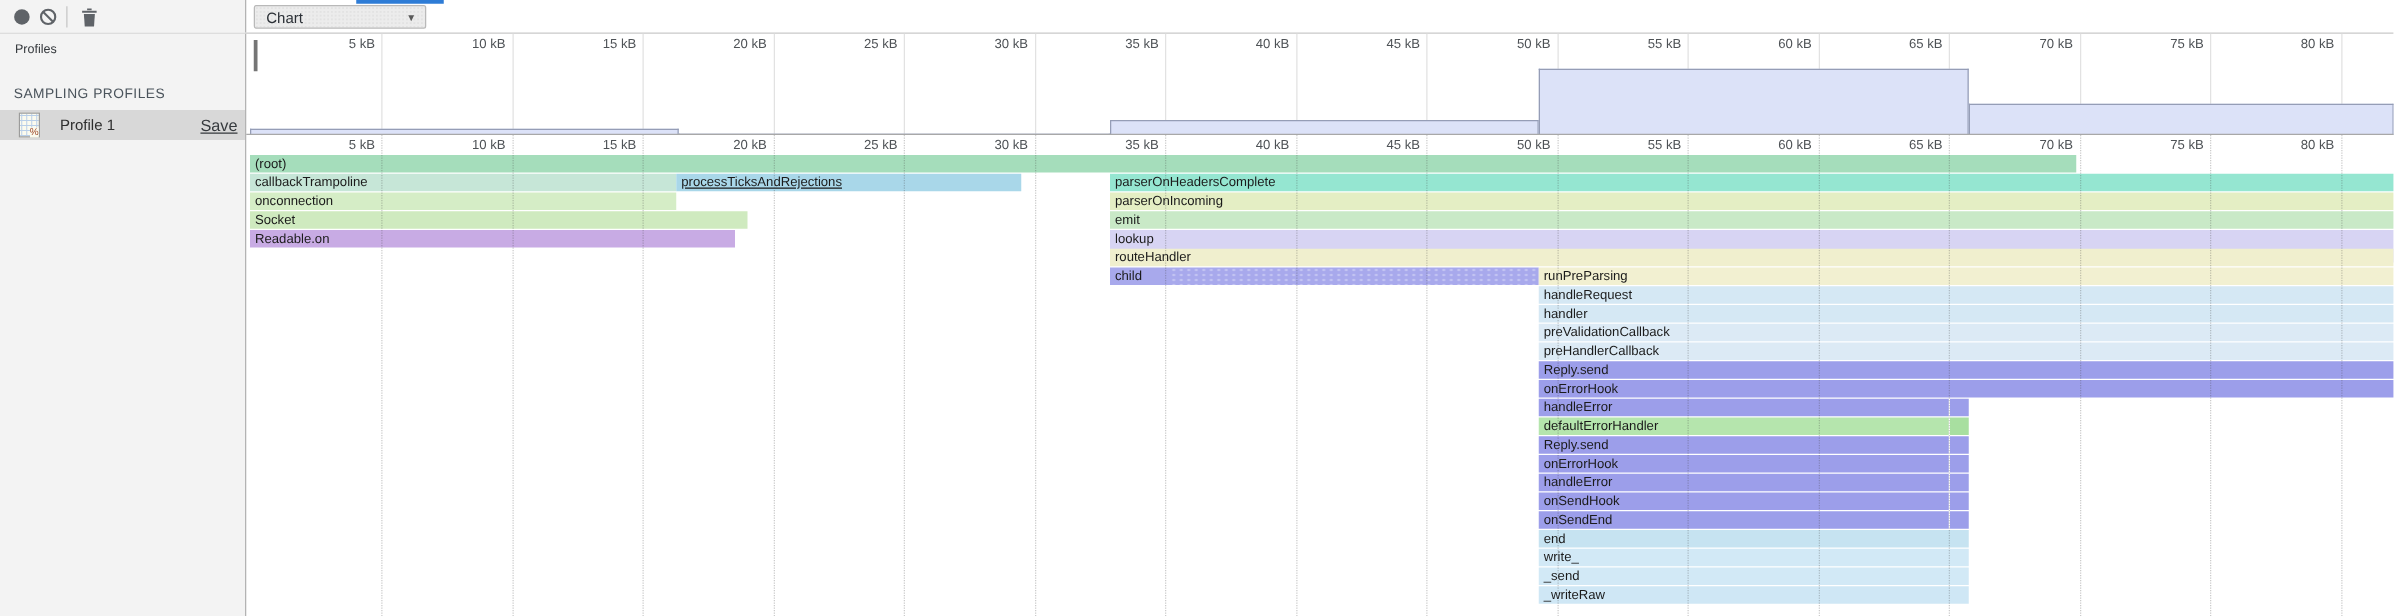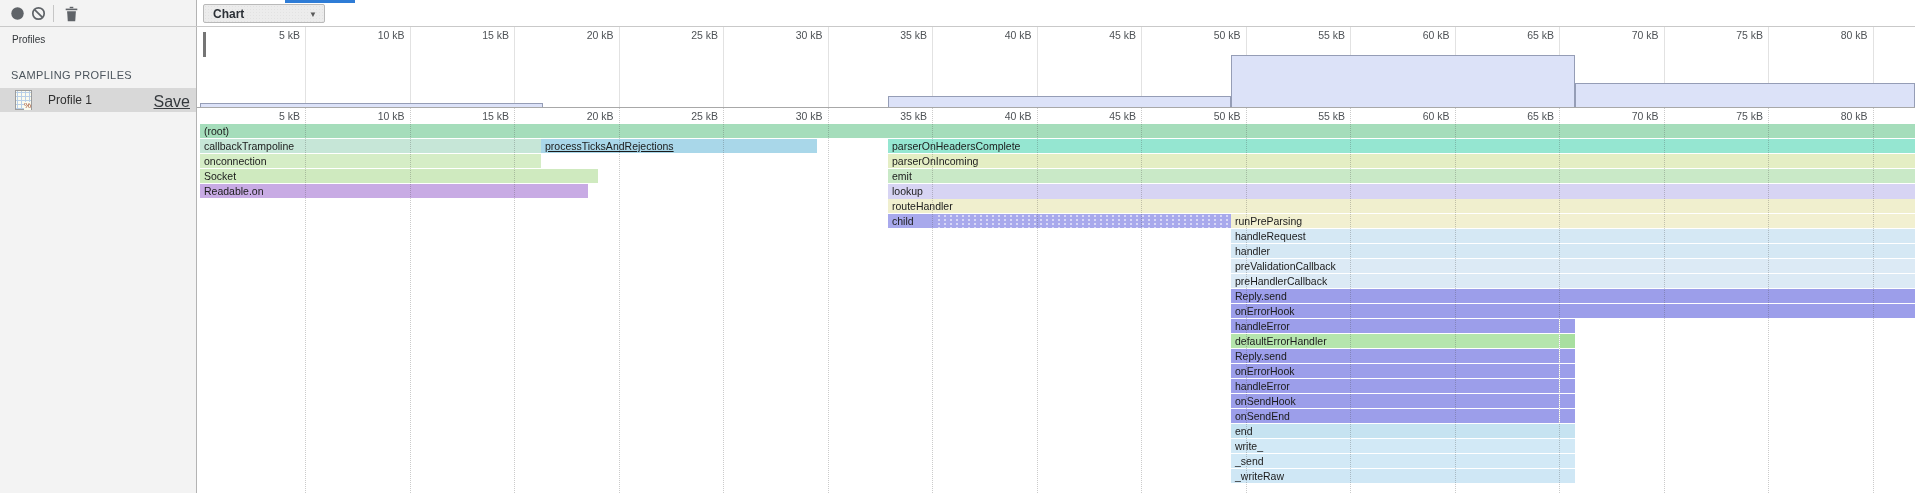--- a/index.html
+++ b/index.html
@@ -7,38 +7,38 @@
        font-family:"Liberation Sans","DejaVu Sans",sans-serif;background:#fff;
        -webkit-font-smoothing:antialiased;}
   
   .toolbar{position:absolute;left:0;top:0;width:1915px;height:27px;background:#fff;
            border-bottom:1px solid #c9c9c9;box-sizing:border-box;}
   .toolbar-left{position:absolute;left:0;top:0;width:197px;height:26px;background:#f3f3f3;
                 border-right:1px solid #b3b3b3;box-sizing:border-box;}
   .tab-indicator{position:absolute;left:285px;top:0;width:70px;height:3px;background:#2e7cd6;}
   .tool-btn{position:absolute;top:6px;width:15px;height:15px;cursor:pointer;}
   .tool-sep{position:absolute;left:53px;top:5px;width:1px;height:17px;background:#c6c6c6;}
-  .chart-select{position:absolute;left:203px;top:4px;width:122px;height:19px;box-sizing:border-box;
+  .chart-select{position:absolute;left:203px;top:4px;width:138px;height:19px;box-sizing:border-box;
                 background:#ececec;border:1px solid #b9b9b9;border-radius:2px;cursor:pointer;
-                background-image:radial-gradient(rgba(0,0,0,0.045) 1px,transparent 1px);background-size:3px 3px;font-weight:bold;}
+                background-image:radial-gradient(rgba(0,0,0,0.045) 1px,transparent 1px);background-size:3px 3px;}
   .chart-select .lbl{position:absolute;left:9px;top:2px;font-size:12px;color:#2b3036;}
   .chart-select .arrow{position:absolute;right:7px;top:5px;font-size:8px;color:#5a5a5a;}
   
   .sidebar{position:absolute;left:0;top:27px;width:197px;height:466px;background:#f3f3f3;
            border-right:1px solid #b3b3b3;box-sizing:border-box;}
   .sidebar-heading{position:absolute;left:12px;top:7px;font-size:10px;color:#33373b;}
   .sidebar-section{position:absolute;left:11px;top:42px;font-size:11px;color:#4b545c;letter-spacing:.4px;}
   .profile-item{position:absolute;left:0;top:61px;width:196px;height:24px;background:#d8d8d8;cursor:pointer;}
   .profile-icon{position:absolute;left:15px;top:2px;width:17px;height:20px;background:#fbfbef;
                 border:1px solid #9c9c9c;box-sizing:border-box;
                 background-image:linear-gradient(#b9cfe8 1px,transparent 1px),linear-gradient(90deg,#b9cfe8 1px,transparent 1px);
                 background-size:4px 4px;background-position:1px 1px;}
   .profile-icon .pct{position:absolute;right:0px;bottom:-1px;font-size:8px;color:#a04a2a;background:#fbfbef;line-height:8px;}
   .profile-name{position:absolute;left:48px;top:5px;font-size:12px;color:#2e2e2e;}
-  .save-link{position:absolute;right:6px;top:5px;font-size:16px;color:#35393d;text-decoration:underline;cursor:pointer;}
+  .save-link{position:absolute;right:6px;top:5px;font-size:13px;color:#35393d;text-decoration:underline;cursor:pointer;}
   
   .gridline-top{position:absolute;width:1px;background:#e2e2e2;top:27px;height:81px;}
   .gridline-bottom{position:absolute;width:0px;border-left:1px dotted rgba(70,70,70,0.28);top:108px;height:385px;z-index:6;}
   .ruler-label{position:absolute;width:76px;text-align:right;font-size:10.5px;color:#4e5256;z-index:2;}
   .overview-wrap{position:absolute;left:197px;top:27px;width:1718px;height:81px;cursor:crosshair;}
   .ov-seg{position:absolute;box-sizing:border-box;background:#dce2f8;
           border:1px solid #959db6;border-bottom:none;z-index:1;}
   .ov-bottom-line{position:absolute;left:197px;top:107px;width:1718px;height:1px;background:#a8a8a8;z-index:3;}
   .ov-handle{position:absolute;left:203px;top:32px;width:3px;height:25px;background:#757575;z-index:4;cursor:ew-resize;}
   .flame-bar{position:absolute;height:14px;line-height:14px;font-size:10.5px;color:#1b1b1b;
@@ -161,21 +161,21 @@
       <div class="ruler-label" style="left: 1687px; top: 110px;">75 kB</div>
       <div class="gridline-top" style="left: 1872.5px;"></div>
       <div class="ruler-label" style="left: 1791.5px; top: 29px;">80 kB</div>
       <div class="gridline-bottom" style="left: 1872.5px;"></div>
       <div class="ruler-label" style="left: 1791.5px; top: 110px;">80 kB</div>
       <div class="ov-seg" style="left: 200px; width: 343px; top: 103px; height: 5px;"></div>
       <div class="ov-seg" style="left: 543px; width: 345px; top: 107px; height: 1px;"></div>
       <div class="ov-seg" style="left: 888px; width: 343px; top: 96px; height: 12px;"></div>
       <div class="ov-seg" style="left: 1231px; width: 344px; top: 55px; height: 53px;"></div>
       <div class="ov-seg" style="left: 1575px; width: 340px; top: 83px; height: 25px;"></div>
-      <div class="flame-bar" title="(root)" style="left: 200px; width: 1715px; top: 124px; height: 14px; background: rgb(165, 221, 187);">(root)</div>
+      <div class="flame-bar" title="(root)" style="left: 200px; width: 1461px; top: 124px; height: 14px; background: rgb(165, 221, 187);">(root)</div>
       <div class="flame-bar" title="callbackTrampoline" style="left: 200px; width: 341px; top: 139px; height: 14px; background: rgb(198, 230, 215);">callbackTrampoline</div>
       <div class="flame-bar" title="processTicksAndRejections" style="left: 541px; width: 276px; top: 139px; height: 14px; background: rgb(169, 215, 233); text-decoration: underline;">processTicksAndRejections</div>
       <div class="flame-bar" title="parserOnHeadersComplete" style="left: 888px; width: 1027px; top: 139px; height: 14px; background: rgb(149, 230, 209);">parserOnHeadersComplete</div>
       <div class="flame-bar" title="onconnection" style="left: 200px; width: 341px; top: 154px; height: 14px; background: rgb(213, 237, 198);">onconnection</div>
       <div class="flame-bar" title="parserOnIncoming" style="left: 888px; width: 1027px; top: 154px; height: 14px; background: rgb(228, 238, 196);">parserOnIncoming</div>
       <div class="flame-bar" title="Socket" style="left: 200px; width: 398px; top: 169px; height: 14px; background: rgb(207, 234, 191);">Socket</div>
       <div class="flame-bar" title="emit" style="left: 888px; width: 1027px; top: 169px; height: 14px; background: rgb(201, 233, 199);">emit</div>
       <div class="flame-bar" title="Readable.on" style="left: 200px; width: 388px; top: 184px; height: 14px; background: rgb(200, 171, 228);">Readable.on</div>
       <div class="flame-bar" title="lookup" style="left: 888px; width: 1027px; top: 184px; height: 26px; background: rgb(215, 212, 243);">lookup</div>
       <div class="flame-bar" title="routeHandler" style="left: 888px; width: 1027px; top: 199px; height: 14px; background: rgb(240, 239, 206);">routeHandler</div>

